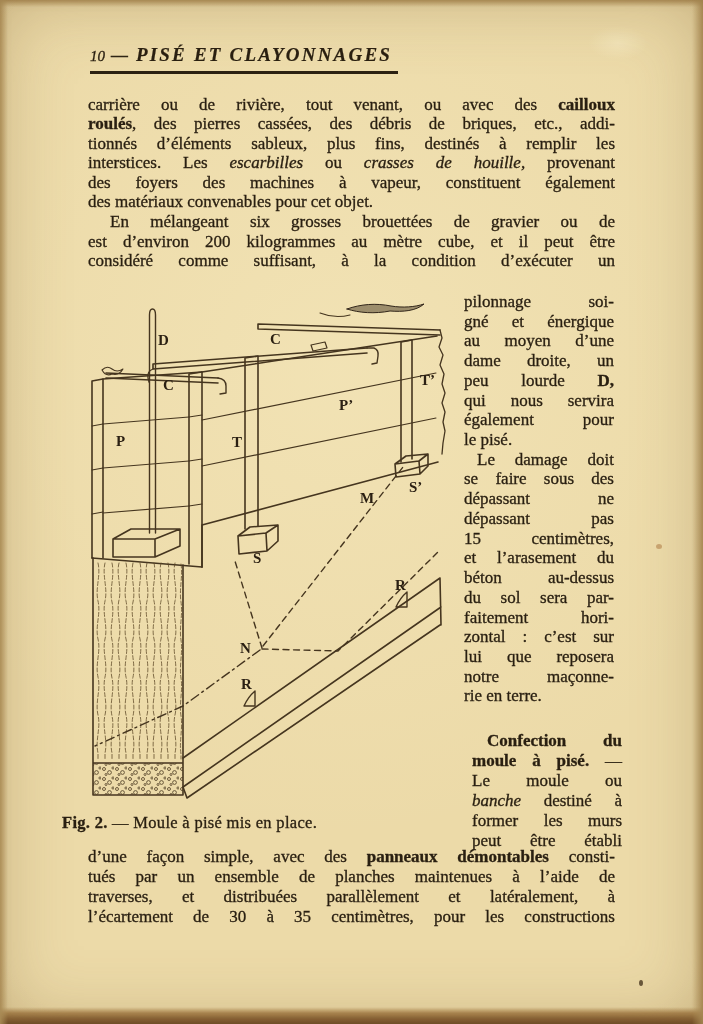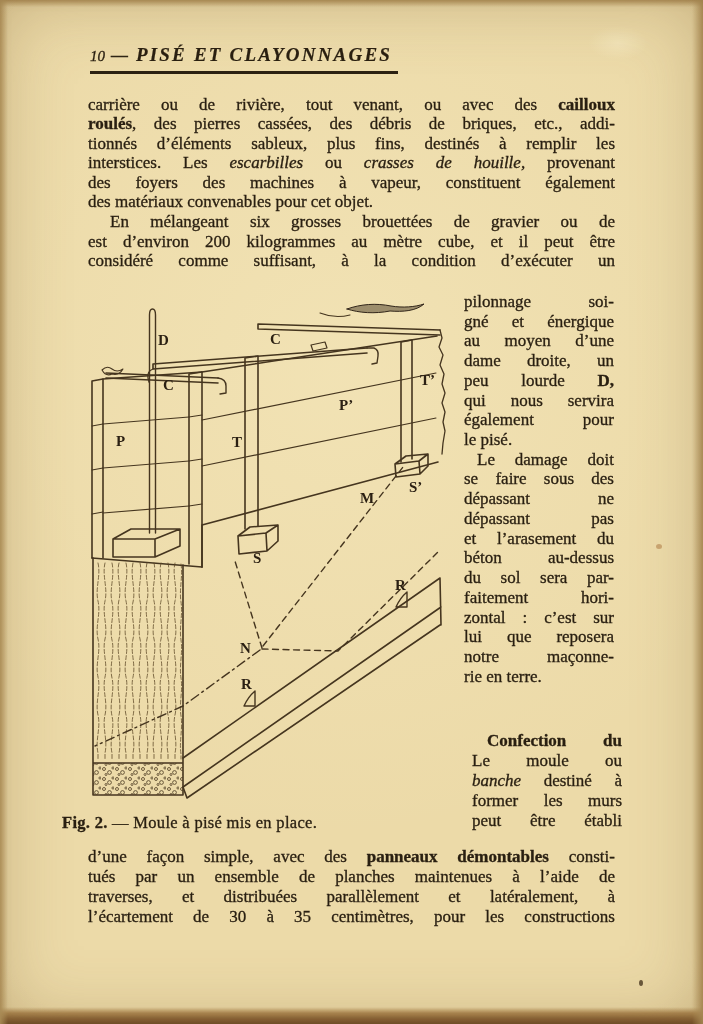--- a/index.html
+++ b/index.html
@@ -211,32 +211,34 @@
     <div class="ln">au moyen d’une</div>
     <div class="ln">dame droite, un</div>
     <div class="ln"><span>peu lourde </span><span class="b">D,</span></div>
     <div class="ln">qui nous servira</div>
     <div class="ln">également pour</div>
     <div class="ln ll">le pisé.</div>
     <div class="ln" style="text-indent:13px">Le damage doit</div>
     <div class="ln">se faire sous des</div>
     <div class="ln">dépassant ne</div>
     <div class="ln">dépassant pas</div>
+    <div class="ln">15 centimètres,</div>
     <div class="ln">et l’arasement du</div>
     <div class="ln">béton au-dessus</div>
     <div class="ln">du sol sera par-</div>
     <div class="ln">faitement hori-</div>
     <div class="ln">zontal : c’est sur</div>
     <div class="ln">lui que reposera</div>
     <div class="ln">notre maçonne-</div>
     <div class="ln ll">rie en terre.</div>
   </div>
 
   <div class="blk" id="cf">
     <div class="ln b" style="text-indent:15px">Confection du</div>
+    <div class="ln"><span class="b">moule à pisé.</span><span> —</span></div>
     <div class="ln">Le moule ou</div>
     <div class="ln"><span class="i">banche</span><span> destiné à</span></div>
     <div class="ln">former les murs</div>
     <div class="ln">peut être établi</div>
   </div>
 
   <div class="blk" id="p3">
     <div class="ln"><span>d’une façon simple, avec des </span><span class="b">panneaux démontables</span><span> consti-</span></div>
     <div class="ln">tués par un ensemble de planches maintenues à l’aide de</div>
     <div class="ln">traverses, et distribuées parallèlement et latéralement, à</div>

